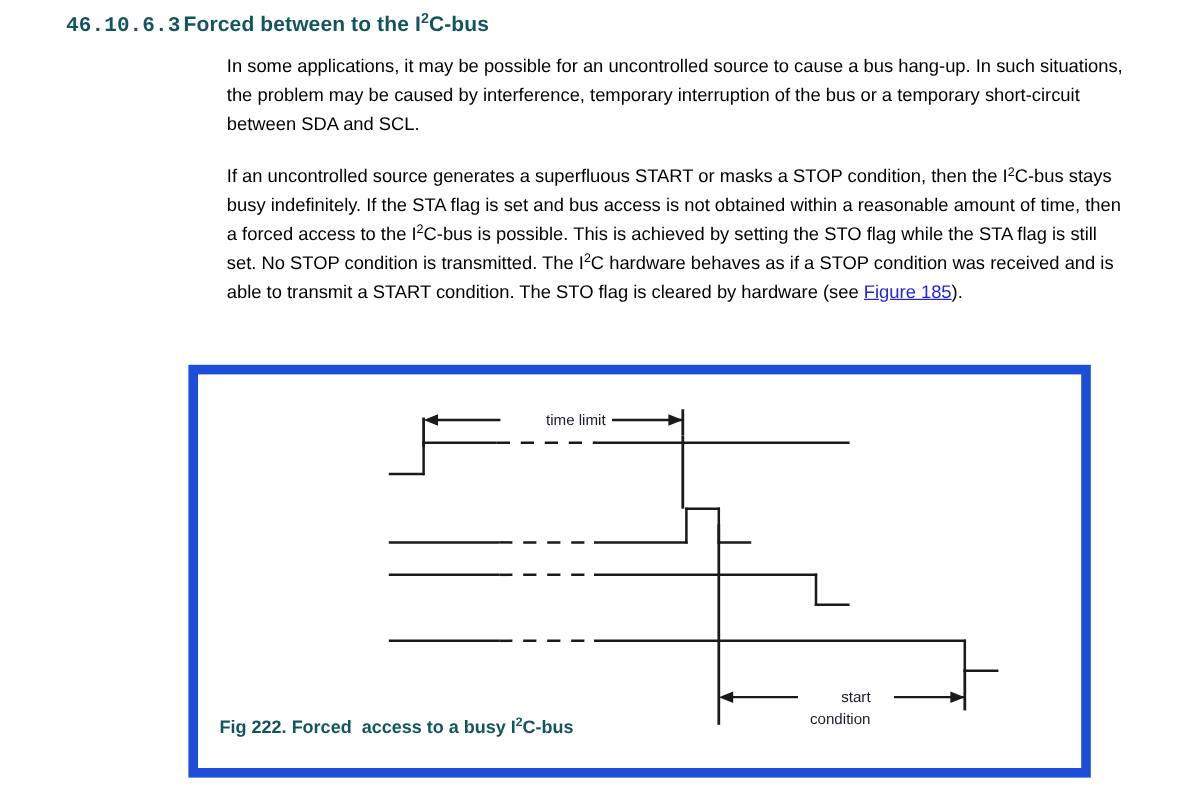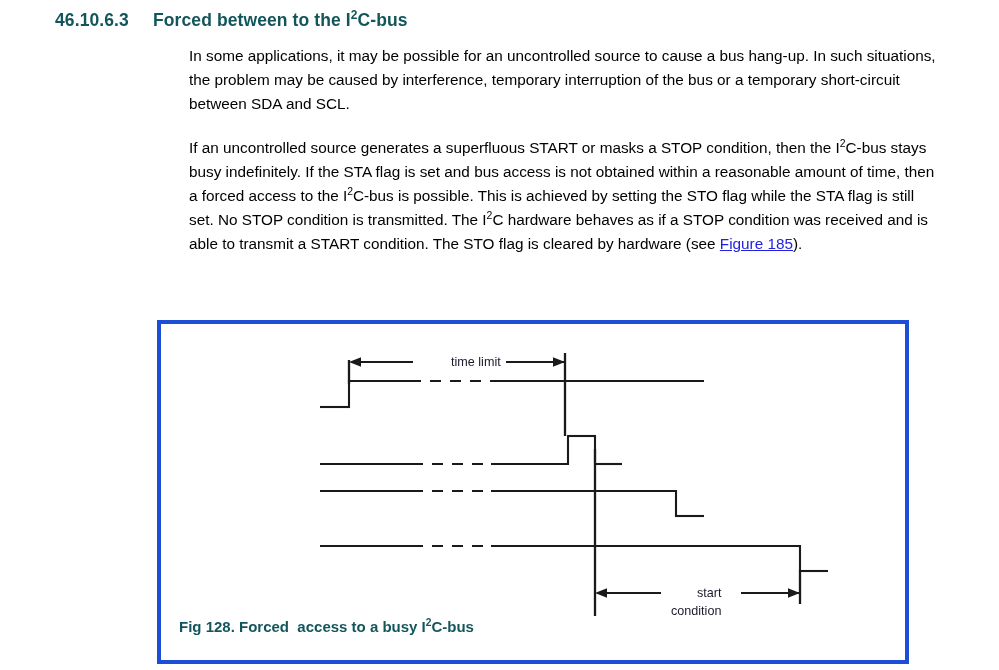--- a/index.html
+++ b/index.html
@@ -23,20 +23,21 @@
     width: 880px;
     color: #12565c;
     font-size: 17.5px;
     font-weight: bold;
     white-space: nowrap;
     letter-spacing: 0.1px;
   }
   #section-heading .num {
     display: inline-block;
     min-width: 98px;
+    font-family: Liberation Mono, monospace;
   }
   .sup {
     font-size: 0.68em;
     vertical-align: 0.55em;
     line-height: 0;
   }
 
   
   .para {
     position: absolute;
@@ -53,24 +54,24 @@
 
   a.doc-link {
     color: #2222dd;
     text-decoration: underline;
   }
 
   
   #figure-box {
     position: absolute;
     left: 157px;
-    top: 320px;
+    top: 304px;
     width: 752px;
     height: 344px;
-    border: 4px solid #1d4ed8;
+    border: 8px solid #1d4ed8;
     background: #ffffff;
     box-sizing: border-box;
   }
   #figure-svg {
     position: absolute;
     left: 0;
     top: 0;
   }
   #figure-caption {
     position: absolute;
@@ -201,15 +202,15 @@
 
     <text class="annot-label" x="536" y="273">start</text>
     <text class="annot-label" x="510" y="291">condition</text>
 
     <line class="thin-line" x1="580" y1="269" x2="639" y2="269"></line>
     <polygon points="639,269 627,264.2 627,273.8" fill="#1a1a1a"></polygon>
 
     <line class="tick" x1="639" y1="246" x2="639" y2="280"></line>
   </svg>
 
-  <div id="figure-caption"><span>Fig 128. Forced  access to a busy I</span><span class="sup">2</span><span>C-bus</span>
+  <div id="figure-caption"><span>Fig 222. Forced  access to a busy I</span><span class="sup">2</span><span>C-bus</span>
   </div>
 </div>
 
 </body></html>

